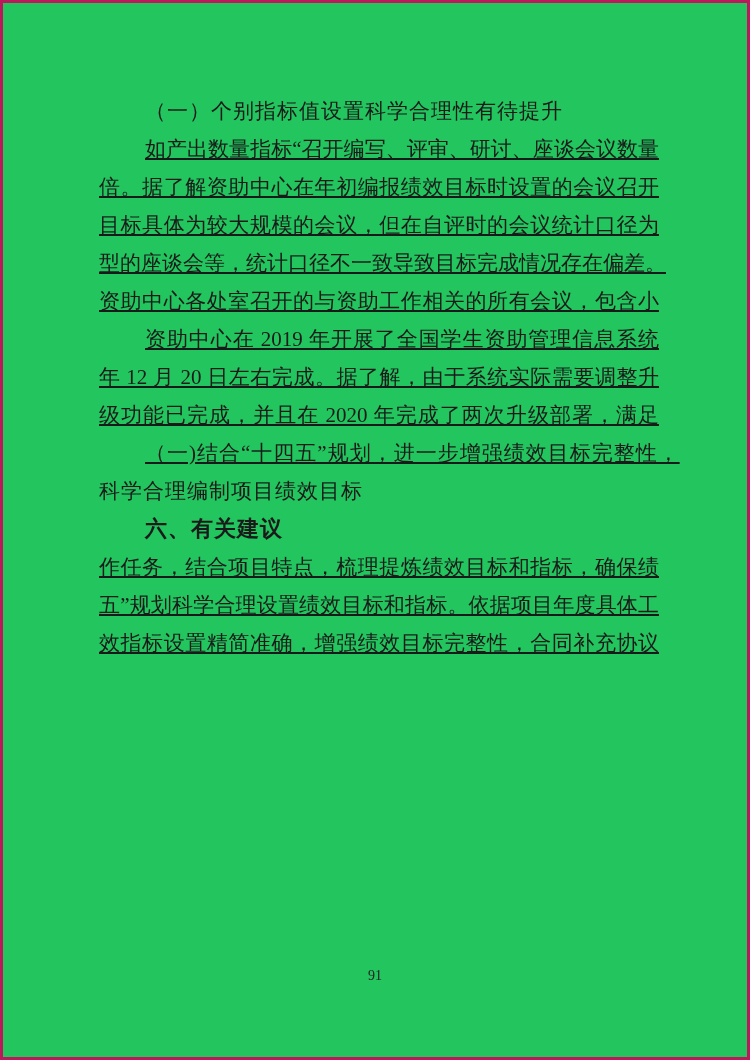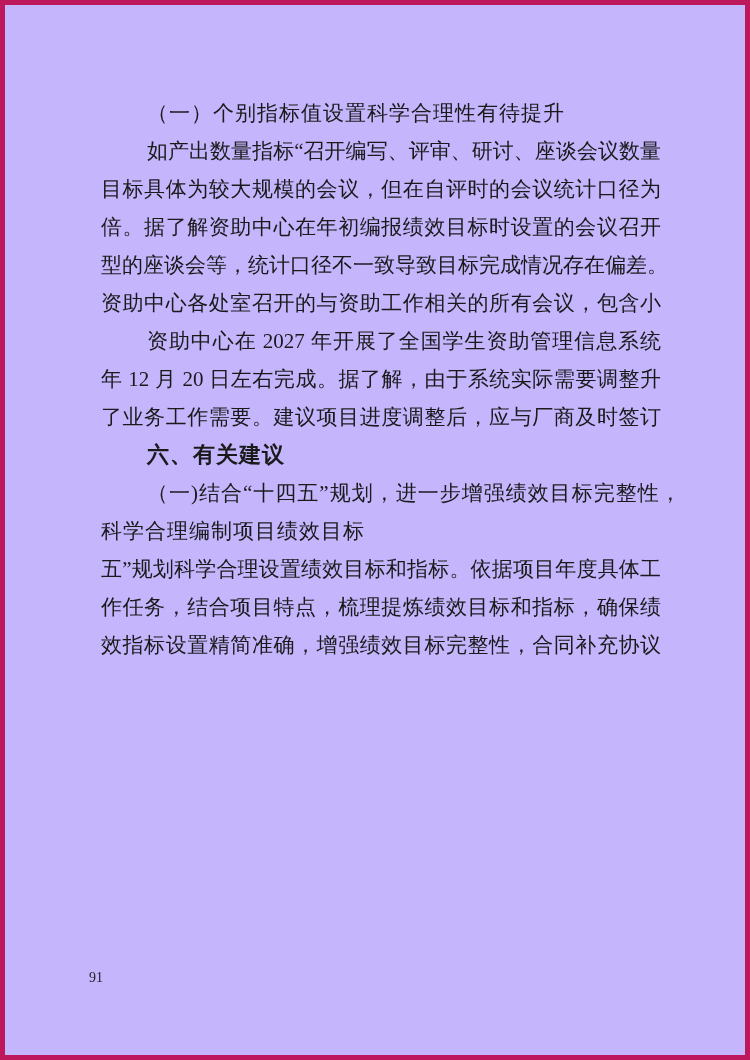--- a/index.html
+++ b/index.html
@@ -4,23 +4,23 @@
 <style>
   html, body {
     margin: 0;
     padding: 0;
     background: #ffffff;
   }
   .doc-page {
     position: relative;
     width: 750px;
     height: 1060px;
-    background: #c4b5fd;
+    background: #22c55e;
     box-sizing: border-box;
-    border: 5px solid #be185d;
+    border: 3px solid #be185d;
     overflow: hidden;
     font-family: "Liberation Serif", "DejaVu Serif", serif;
     color: #1a1a1a;
   }
   .doc-content {
     position: absolute;
     left: 96px;
     top: 89px;
     width: 560px;
   }
@@ -29,86 +29,88 @@
     line-height: 38px;
     font-size: 21px;
     white-space: nowrap;
     text-align: left;
   }
   
   .just {
     text-align: justify;
     text-align-last: justify;
     text-justify: inter-character;
+    text-decoration: underline;
   }
   
   .ind {
     text-indent: 46px;
   }
   
   .kai {
     letter-spacing: 1px;
   }
   
   .hei {
     font-family: "Liberation Sans", "DejaVu Sans", sans-serif;
     font-weight: 700;
     font-size: 22px;
     letter-spacing: 1px;
   }
   .doc-footer {
     position: absolute;
-    left: 84px;
+    left: 92px;
     top: 963px;
     width: 560px;
+    text-align: center;
   }
   .page-number {
     font-size: 14px;
     line-height: 20px;
     color: #222222;
     font-family: "Liberation Serif", "DejaVu Serif", serif;
   }
 </style>
 </head>
 <body>
 
 <div class="doc-page">
   <div class="doc-content">
 
     <div>
       <div class="ln kai ind">（一）个别指标值设置科学合理性有待提升</div>
     </div>
 
     <div>
       <div class="ln ind just">如产出数量指标“召开编写、评审、研讨、座谈会议数量</div>
+      <div class="ln just">倍。据了解资助中心在年初编报绩效目标时设置的会议召开</div>
       <div class="ln just">目标具体为较大规模的会议，但在自评时的会议统计口径为</div>
-      <div class="ln just">倍。据了解资助中心在年初编报绩效目标时设置的会议召开</div>
       <div class="ln just">型的座谈会等，统计口径不一致导致目标完成情况存在偏差。</div>
       <div class="ln just">资助中心各处室召开的与资助工作相关的所有会议，包含小</div>
     </div>
 
 
     <div>
-      <div class="ln ind just">资助中心在 2027 年开展了全国学生资助管理信息系统</div>
+      <div class="ln ind just">资助中心在 2019 年开展了全国学生资助管理信息系统</div>
       <div class="ln just">年 12 月 20 日左右完成。据了解，由于系统实际需要调整升</div>
-      <div class="ln just">了业务工作需要。建议项目进度调整后，应与厂商及时签订</div>
-    </div>
-
-    <div>
-      <div class="ln hei ind">六、有关建议</div>
+      <div class="ln just">级功能已完成，并且在 2020 年完成了两次升级部署，满足</div>
     </div>
 
     <div>
       <div class="ln kai ind just">（一)结合“十四五”规划，进一步增强绩效目标完整性，</div>
       <div class="ln kai">科学合理编制项目绩效目标</div>
     </div>
 
     <div>
+      <div class="ln hei ind">六、有关建议</div>
+    </div>
+
+    <div>
+      <div class="ln just">作任务，结合项目特点，梳理提炼绩效目标和指标，确保绩</div>
       <div class="ln just">五”规划科学合理设置绩效目标和指标。依据项目年度具体工</div>
-      <div class="ln just">作任务，结合项目特点，梳理提炼绩效目标和指标，确保绩</div>
       <div class="ln just">效指标设置精简准确，增强绩效目标完整性，合同补充协议</div>
     </div>
 
   </div>
 
   <div class="doc-footer">
     <span class="page-number">91</span>
   </div>
 </div>
 

